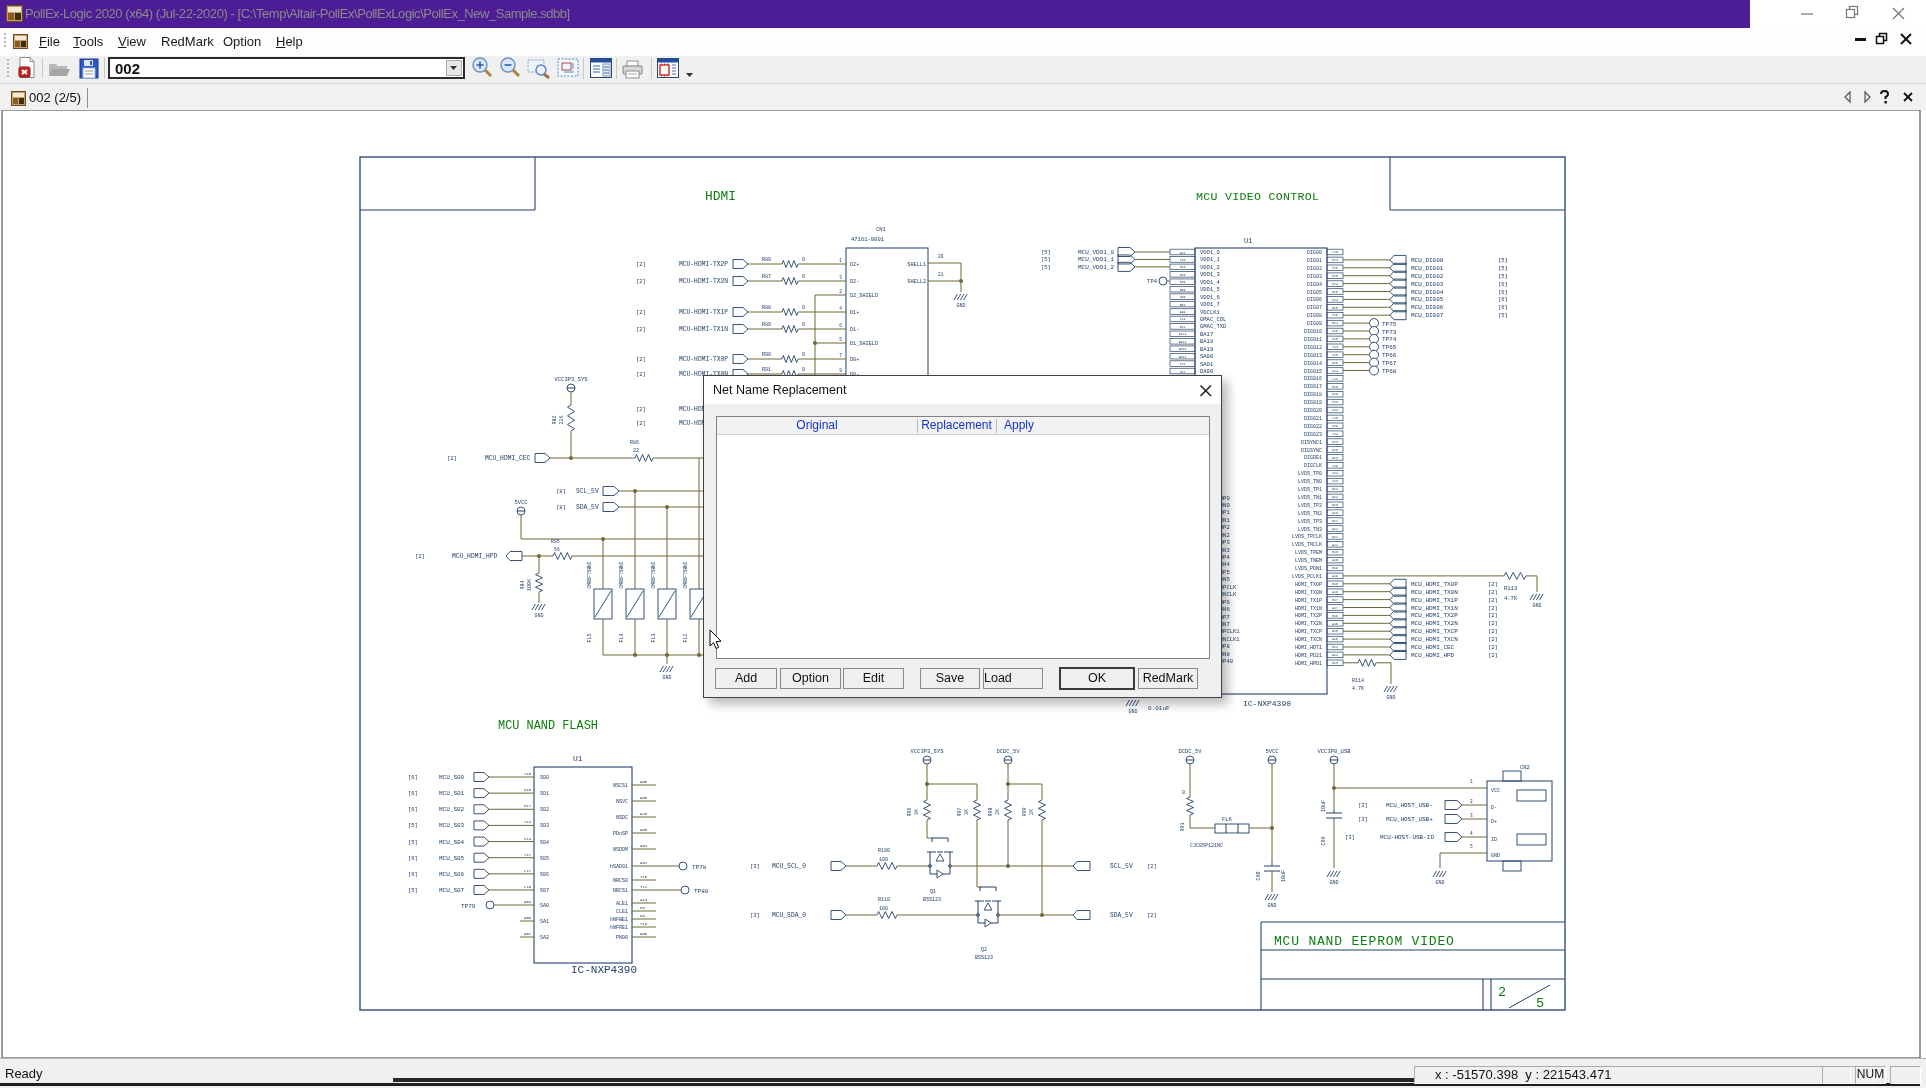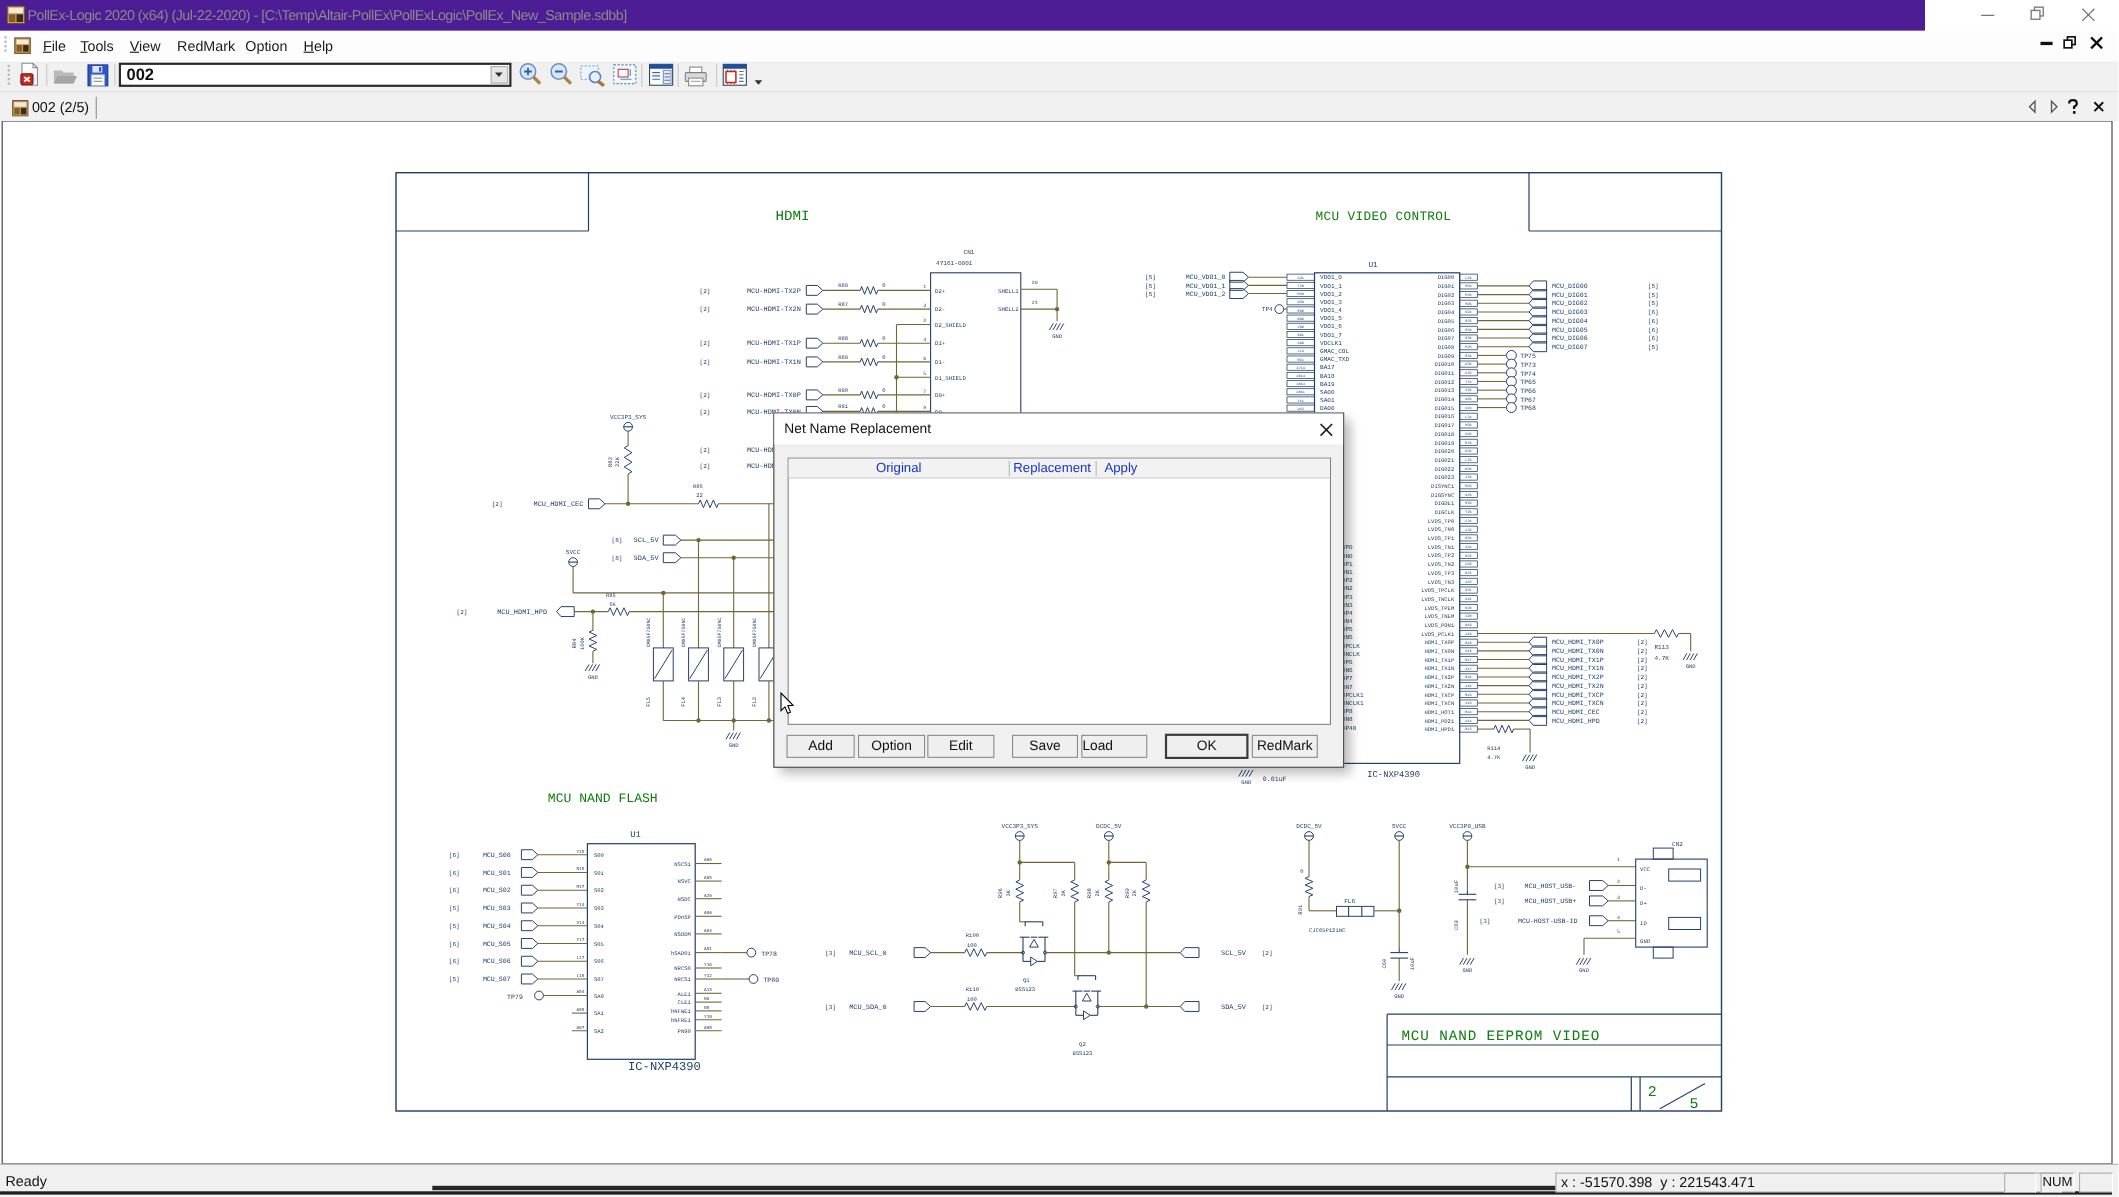--- a/index.html
+++ b/index.html
@@ -1142,21 +1142,21 @@
   <rect x="46.5" y="17" width="2.4" height="2.4" fill="#111"></rect>
   <line x1="66" y1="9" x2="74" y2="17" stroke="#111" stroke-width="1.8"></line>
   <line x1="74" y1="9" x2="66" y2="17" stroke="#111" stroke-width="1.8"></line>
  </svg>
 </div>
 
 <div class="abs" style="left:0;top:1058px;width:1926px;height:30px;background:#f0f0f0;border-top:1px solid #b5b5b5;z-index:5">
  <div class="abs" style="left:5px;top:7px;font-size:13px;color:#111">Ready</div>
  <div class="abs" style="left:393px;top:19px;width:1021px;height:4px;background:#262626"></div>
  <div class="abs" style="left:0px;top:24px;width:1920px;height:3px;background:#1f1f1f"></div>
- <div class="abs" style="left:1414px;top:7px;width:460px;height:18px;border:1px solid #ababab;border-bottom-color:#fff;border-right-color:#fff;font-size:13px;color:#111;padding-left:4px">x : -51570.398&nbsp;&nbsp;y : 221543.471</div>
+ <div class="abs" style="left:1414px;top:7px;width:460px;height:18px;border:1px solid #ababab;border-bottom-color:#fff;border-right-color:#fff;font-size:13px;color:#111;padding-left:20px">x : -51570.398&nbsp;&nbsp;y : 221543.471</div>
  <div class="abs" style="left:1822px;top:7px;width:29px;height:18px;border:1px solid #ababab;border-bottom-color:#fff;border-right-color:#fff"></div>
  <div class="abs" style="left:1855px;top:7px;width:31px;height:18px;border:1px solid #ababab;border-bottom-color:#fff;border-right-color:#fff;font-size:12px;color:#111;text-align:center">NUM</div>
  <div class="abs" style="left:1890px;top:7px;width:31px;height:18px;border:1px solid #ababab;border-bottom-color:#fff;border-right-color:#fff"></div>
 </div>
 
 <div class="abs" style="left:703px;top:375px;width:519px;height:323px;background:#f0f0f0;border:1px solid #404040;box-shadow:6px 6px 10px rgba(0,0,0,0.28);z-index:10">
  <div class="abs" style="left:0;top:0;width:517px;height:28px;background:#fff">
    <div class="abs" style="left:9px;top:7px;font-size:12.5px;color:#111">Net Name Replacement</div>
  </div>
  <svg class="abs" style="left:495px;top:8px" width="14" height="14">

